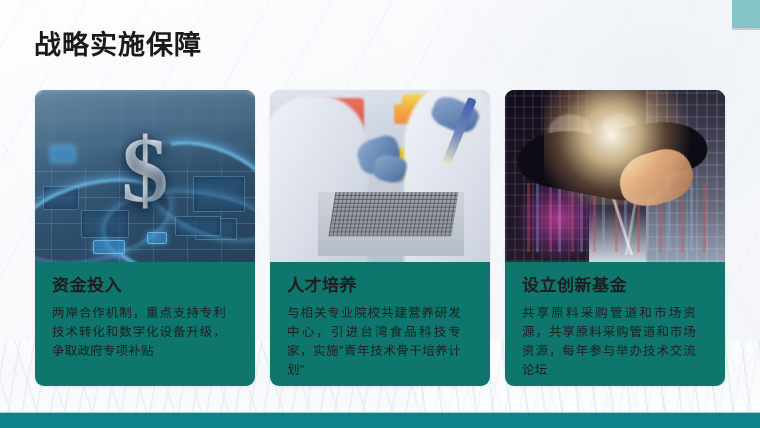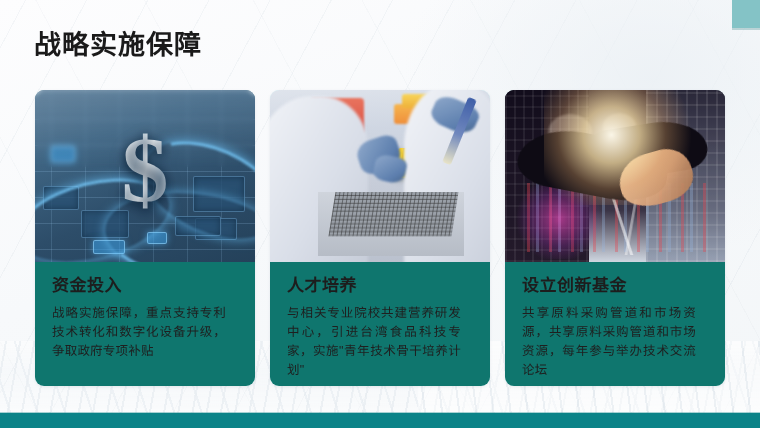--- a/index.html
+++ b/index.html
@@ -460,21 +460,21 @@
           <div class="chip" style="left:140px; top:126px; width:44px; height:18px;"></div>
           <div class="blurtop"></div>
           <div class="lightstream" style="left:-20px; top:92px; width:150px; height:70px; transform:rotate(-14deg);"></div>
           <div class="lightstream" style="left:70px; top:104px; width:170px; height:80px; transform:rotate(186deg);"></div>
           <div class="lightstream" style="right:-30px; top:58px; width:140px; height:78px; transform:rotate(24deg);"></div>
           <div class="dollar">$</div>
         </div>
       </div>
       <div class="card-body">
         <h2 class="card-heading">资金投入</h2>
-        <p class="card-desc">战略实施保障，重点支持专利技术转化和数字化设备升级，争取政府专项补贴</p>
+        <p class="card-desc">两岸合作机制，重点支持专利技术转化和数字化设备升级，争取政府专项补贴</p>
       </div>
     </div>
 
     <div class="card">
       <div class="card-media">
         <div class="art-lab">
           <div class="tray-red" style="left:40px; top:8px;  width:54px; height:36px;"></div>
           <div class="tray-orange" style="right:34px; top:14px; width:62px; height:20px;"></div>
           <div class="tray-orange" style="right:30px; top:4px;  width:58px; height:14px; background:linear-gradient(to bottom,#f8d55b,#eeb13a);"></div>
           <div class="tray-yellow" style="left:126px; top:58px; width:78px; height:30px; transform:skewX(-8deg);"></div>

